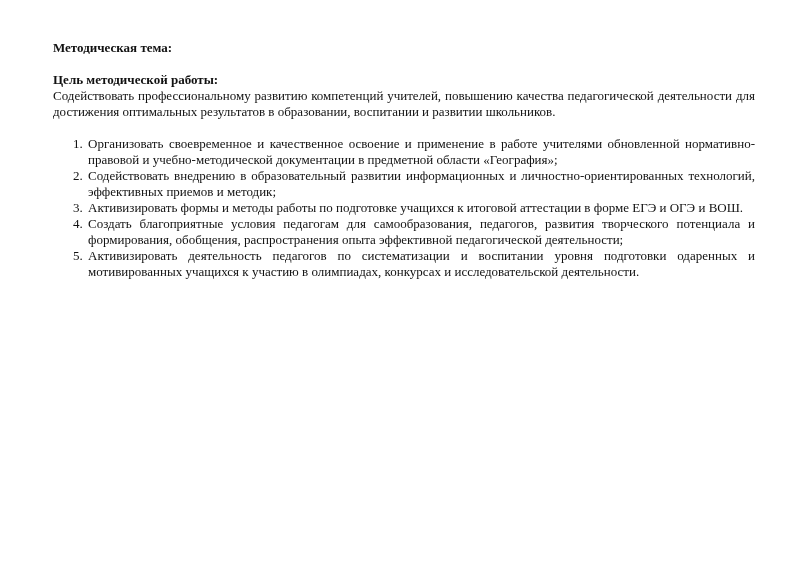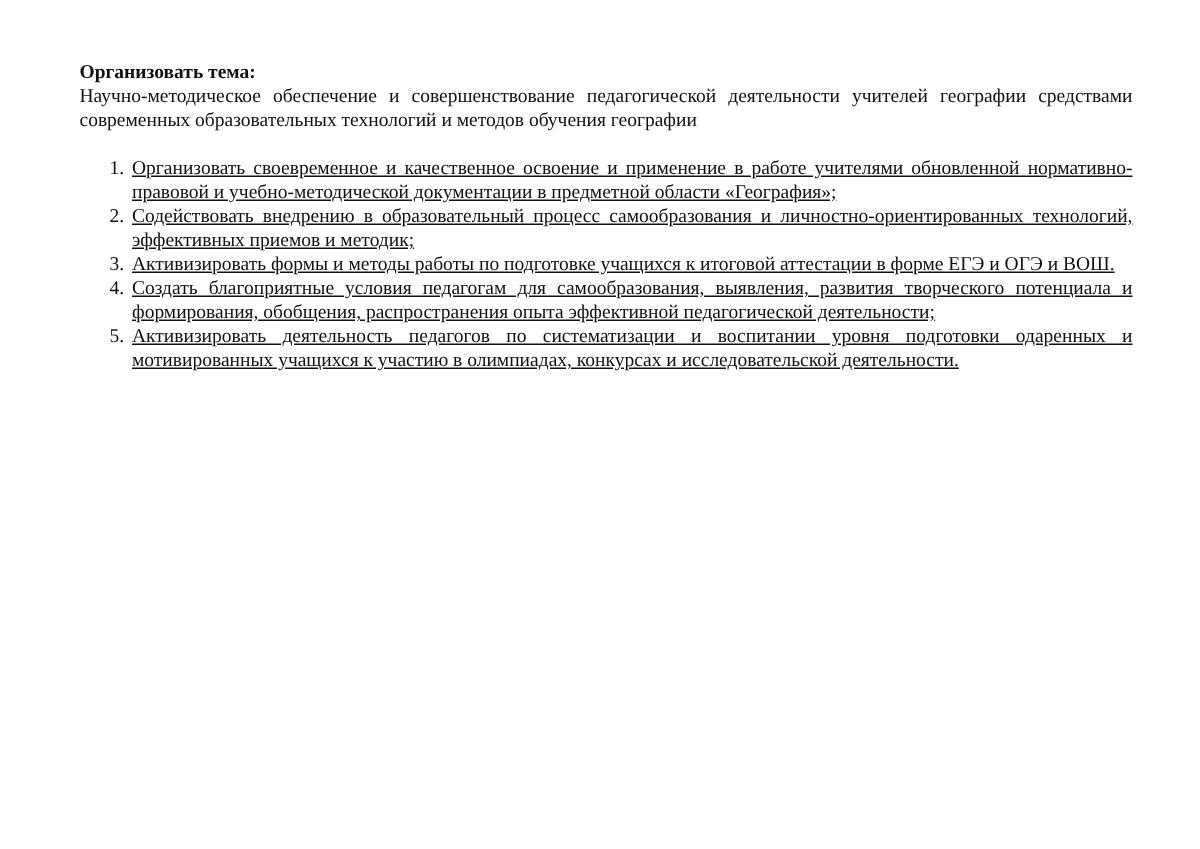--- a/index.html
+++ b/index.html
@@ -11,50 +11,53 @@
   .page { position: absolute; left: 53px; top: 40px; width: 702px; }
   .heading { font-weight: bold; margin: 0; }
   .para { margin: 0; text-align: justify; }
   .section { margin-bottom: 16px; }
   ol.tasks { list-style: none; margin: 0; padding: 0; }
   ol.tasks li {
     position: relative; padding-left: 36px; text-indent: 0;
     text-align: justify; margin: 0;
   }
   ol.tasks li .num { position: absolute; left: 20px; top: 0; }
-  ol.tasks li .txt { display: block; margin-left: -1px; text-decoration: underline; }
+  ol.tasks li .txt { display: block; margin-left: -1px; }
 </style>
 </head>
 <body>
 
 <div class="page">
 
   <div class="section">
-    <p class="heading">Организовать тема:</p>
-    <p class="para">Научно-методическое обеспечение и совершенствование педагогической деятельности учителей географии средствами современных образовательных технологий и методов обучения географии</p>
+    <p class="heading">Методическая тема:</p>
   </div>
 
+  <div class="section">
+    <p class="heading">Цель методической работы:</p>
+    <p class="para">Содействовать профессиональному развитию компетенций учителей, повышению качества педагогической деятельности для достижения оптимальных результатов в образовании, воспитании и развитии школьников.</p>
+  </div>
 
   <div class="section">
     <ol class="tasks">
       <li>
         <span class="num">1.</span>
         <span class="txt">Организовать своевременное и качественное освоение и применение в работе учителями обновленной нормативно-правовой и учебно-методической документации в предметной области «География»;</span>
       </li>
       <li>
         <span class="num">2.</span>
-        <span class="txt">Содействовать внедрению в образовательный процесс самообразования и личностно-ориентированных технологий, эффективных приемов и методик;</span>
+        <span class="txt">Содействовать внедрению в образовательный развитии информационных и личностно-ориентированных технологий, эффективных приемов и методик;</span>
       </li>
       <li>
         <span class="num">3.</span>
         <span class="txt">Активизировать формы и методы работы по подготовке учащихся к итоговой аттестации в форме ЕГЭ и ОГЭ и ВОШ.</span>
       </li>
       <li>
         <span class="num">4.</span>
-        <span class="txt">Создать благоприятные условия педагогам для самообразования, выявления, развития творческого потенциала и формирования, обобщения, распространения опыта эффективной педагогической деятельности;</span>
+        <span class="txt">Создать благоприятные условия педагогам для самообразования, педагогов, развития творческого потенциала и формирования, обобщения, распространения опыта эффективной педагогической деятельности;</span>
       </li>
       <li>
         <span class="num">5.</span>
         <span class="txt">Активизировать деятельность педагогов по систематизации и воспитании уровня подготовки одаренных и мотивированных учащихся к участию в олимпиадах, конкурсах и исследовательской деятельности.</span>
       </li>
     </ol>
   </div>
 
 </div>
 

